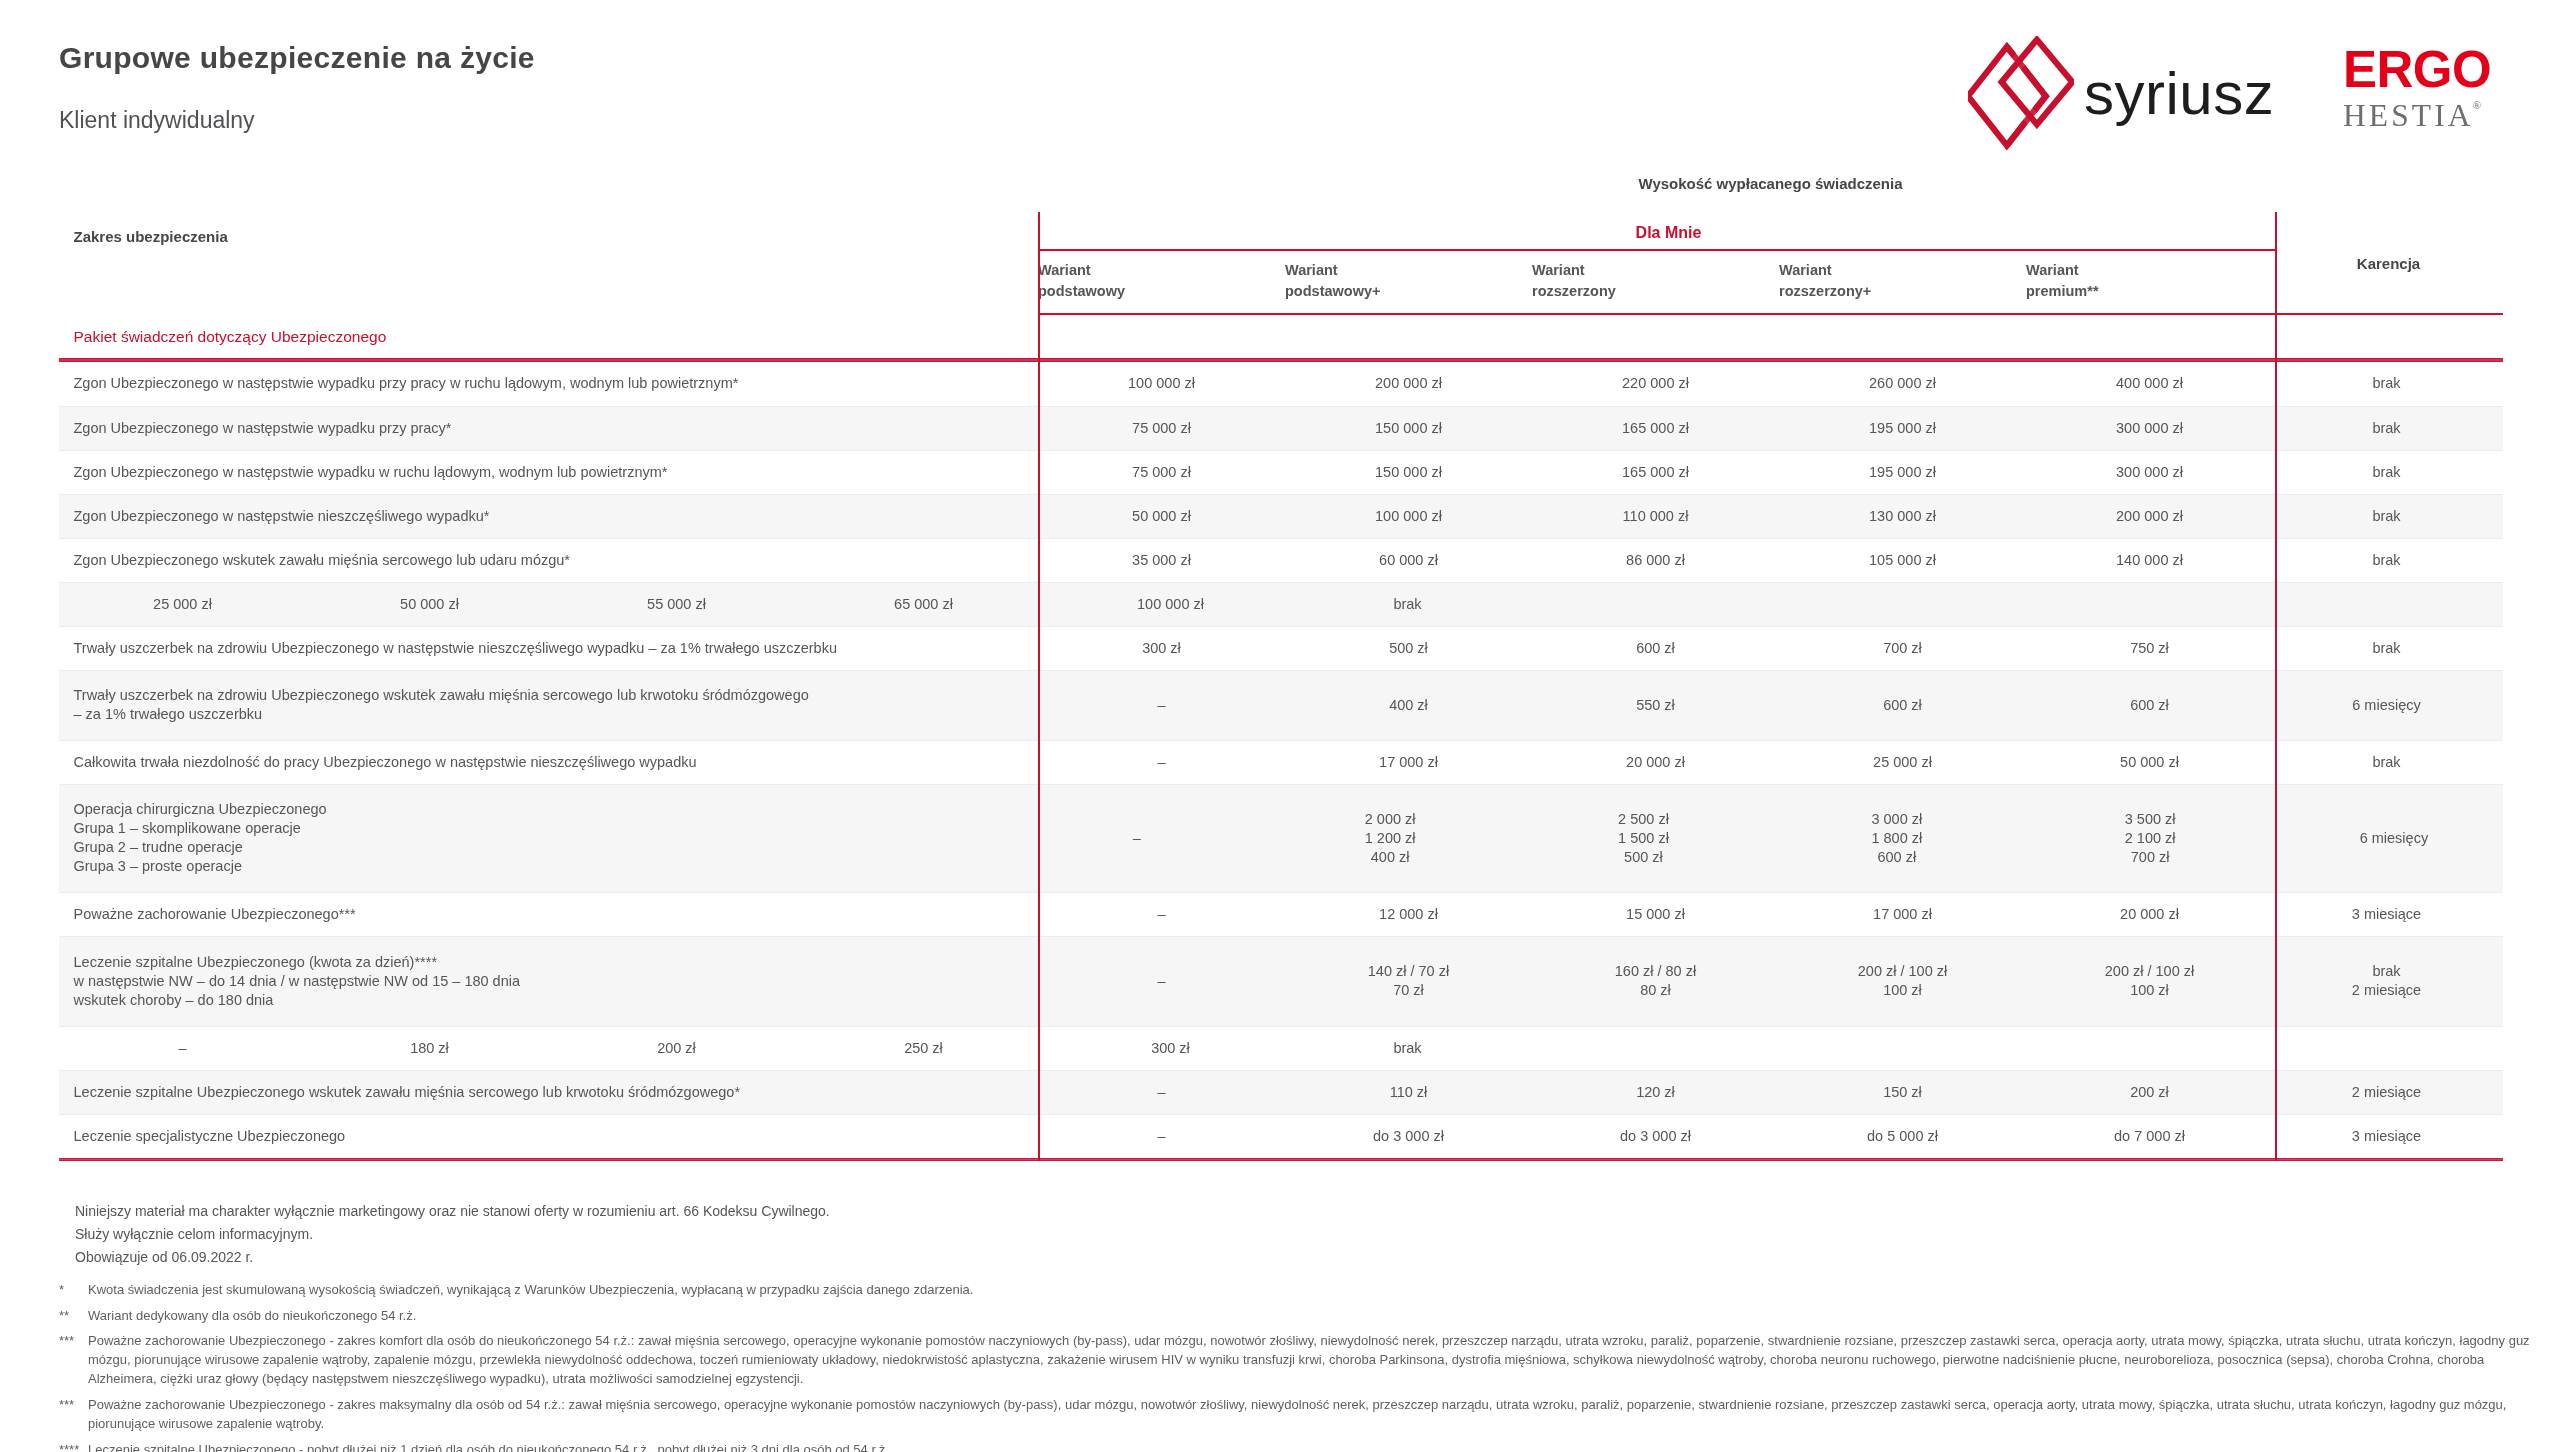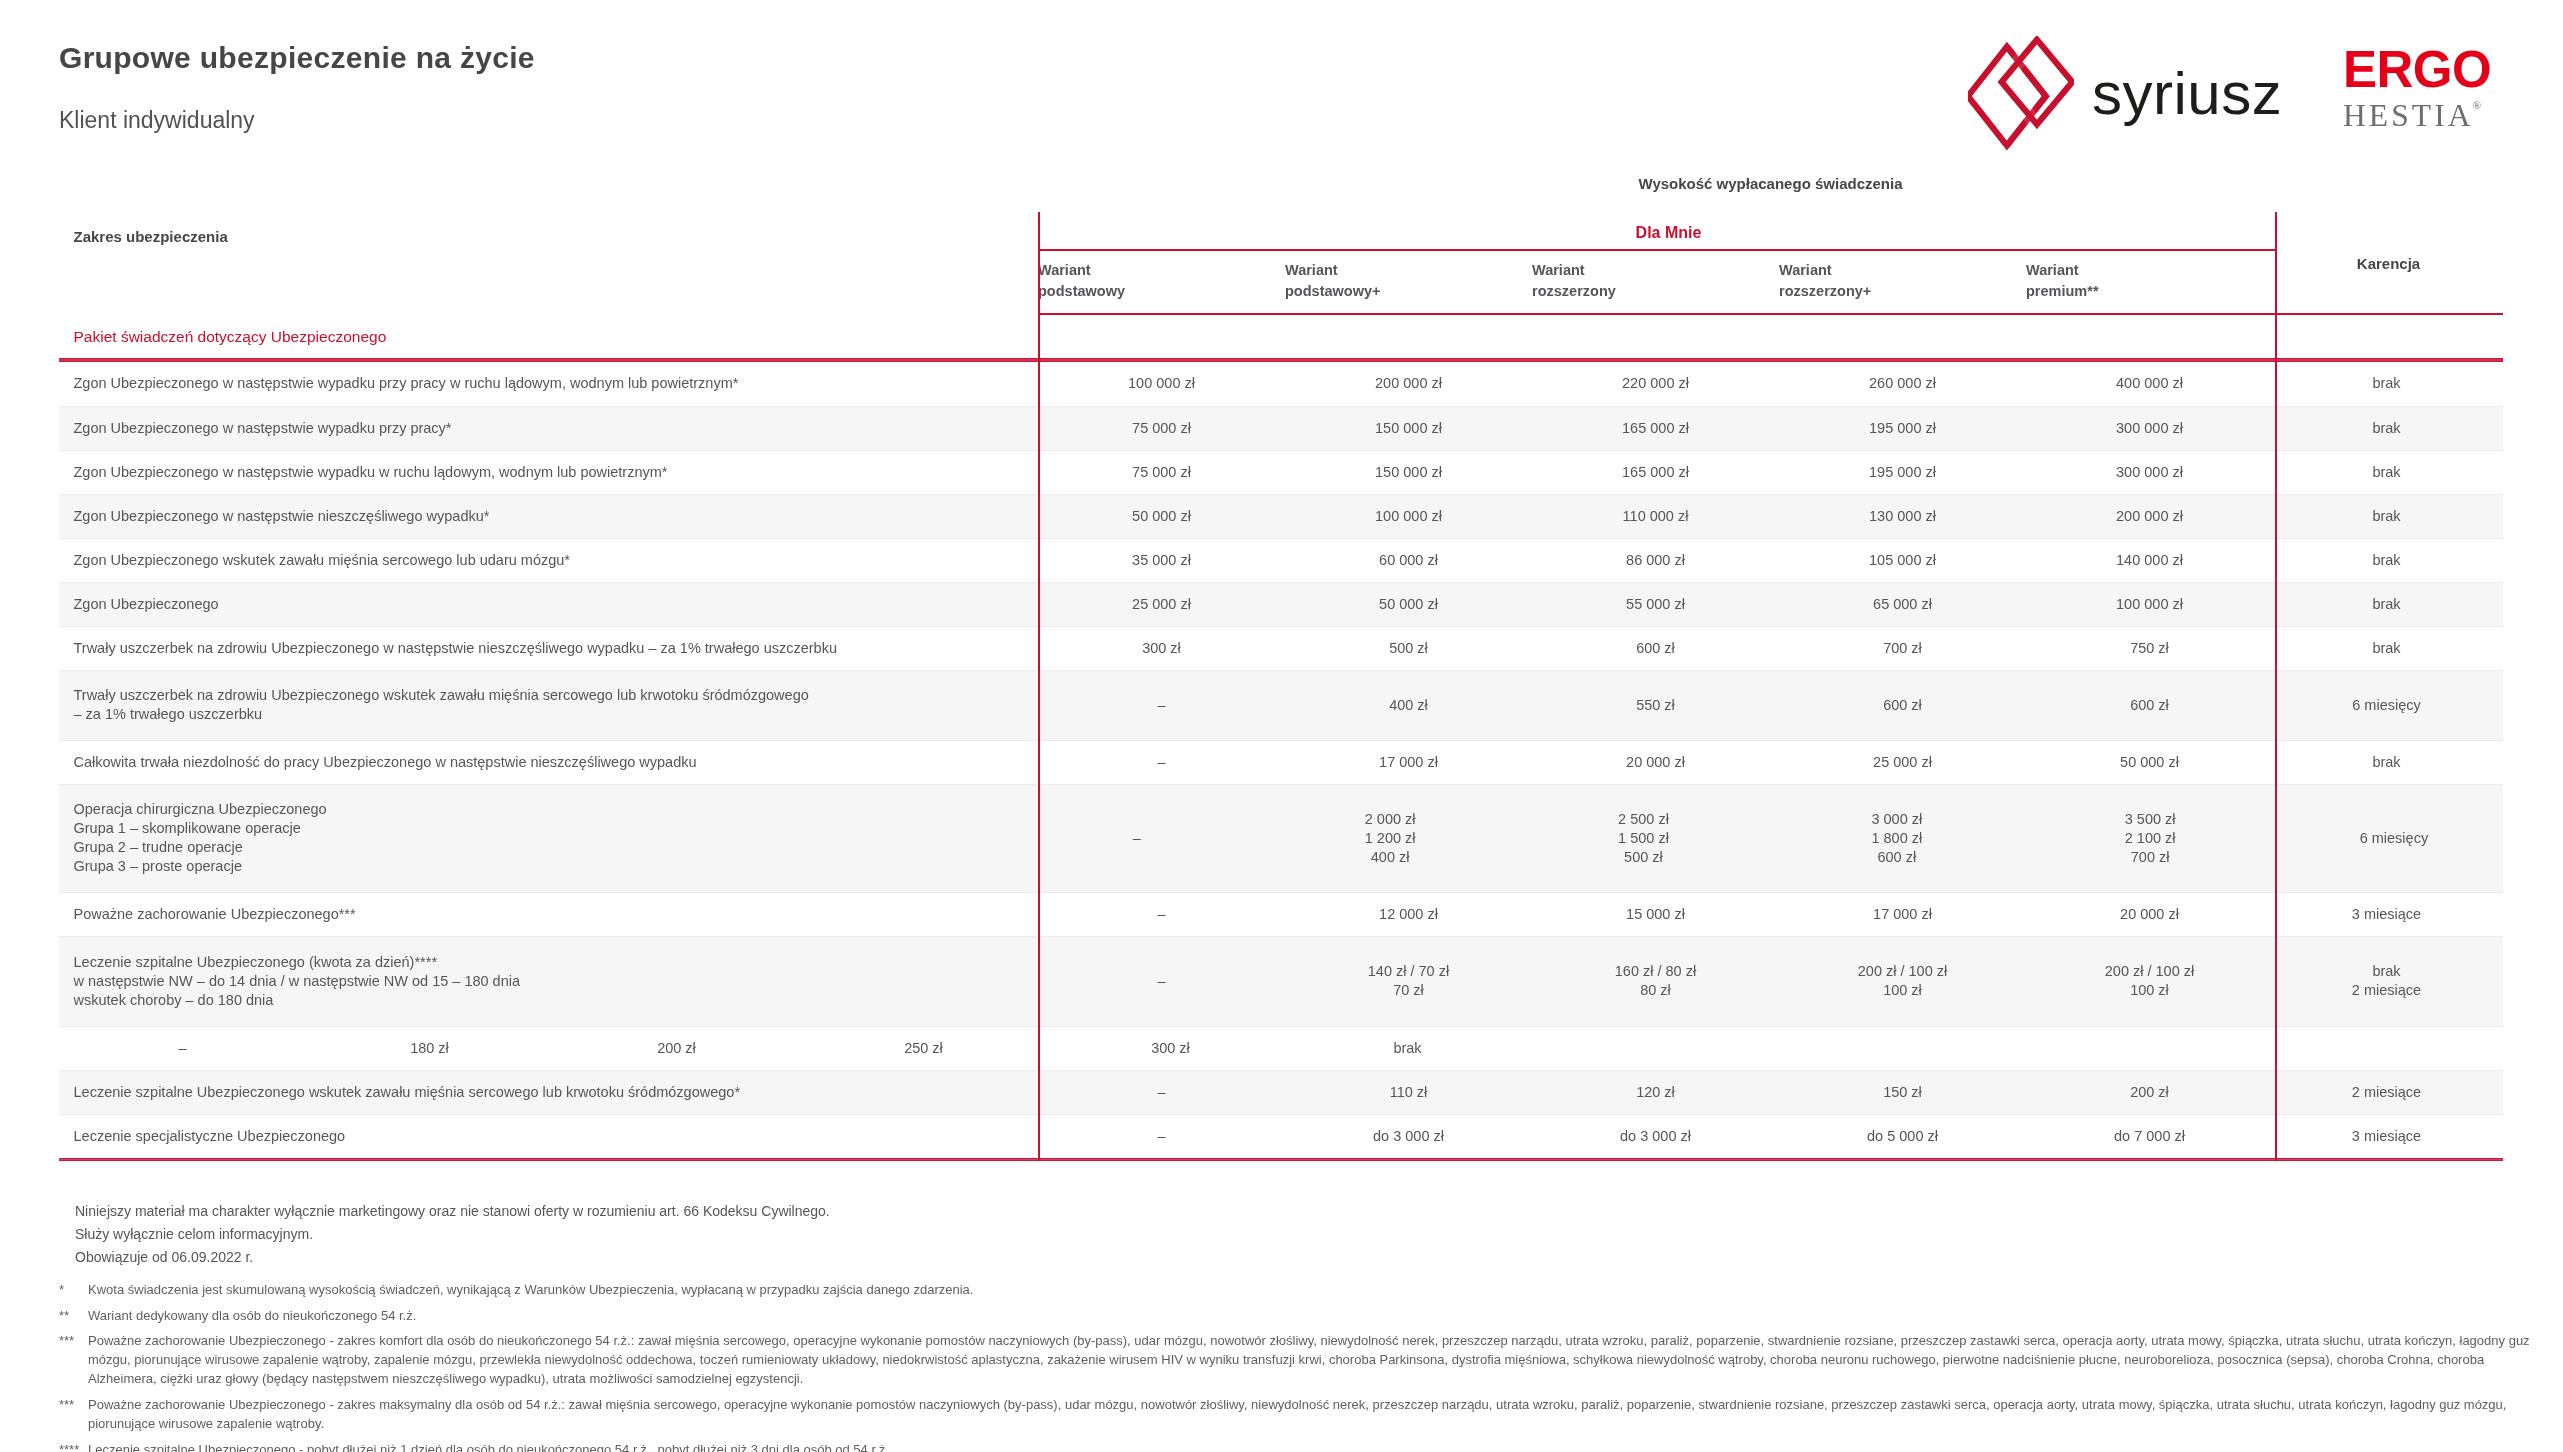--- a/index.html
+++ b/index.html
@@ -5,21 +5,21 @@
   * { box-sizing: border-box; margin: 0; padding: 0; }
   html,body { background:#ffffff; }
   body { width:2563px; height:1452px; position:relative; overflow:hidden;
          font-family:"Liberation Sans","DejaVu Sans",sans-serif; color:#55565A; }
   .page { position:absolute; inset:0; }
 
   
   .title { position:absolute; left:59px; top:41px; font-size:30px; font-weight:bold; color:#454648; letter-spacing:0.3px; }
   .subtitle { position:absolute; left:59px; top:107px; font-size:23px; font-weight:normal; color:#515255; }
 
-  .syriusz { position:absolute; left:1968px; top:36px; display:flex; align-items:center; gap:18px; }
+  .syriusz { position:absolute; left:1968px; top:36px; display:flex; align-items:center; gap:10px; }
   .syriusz svg { width:106px; height:115px; display:block; }
   .syriusz-text { font-size:60px; color:#1D1D1B; letter-spacing:0.5px; }
 
   .ergo { position:absolute; left:2343px; top:44px; width:161px; }
   .ergo-top { font-size:51px; font-weight:bold; letter-spacing:-0.5px; color:#E30018; line-height:52px; }
   .ergo-bottom { font-family:"Liberation Serif","DejaVu Serif",serif; font-size:31.5px; letter-spacing:3.1px;
                  color:#6D6E71; line-height:36px; position:relative; margin-top:2.1px; white-space:nowrap; }
   .reg { font-size:11.4px; position:relative; top:-17.6px; left:-1px; letter-spacing:0; }
 
   .benefit-header { position:absolute; left:1038px; top:175px; width:1465px; text-align:center;
@@ -152,21 +152,20 @@
         <div class="t-row h1">
           <div class="c-label">Zgon Ubezpieczonego wskutek zawału mięśnia sercowego lub udaru mózgu*</div>
           <div class="c-val">35 000 zł</div>
           <div class="c-val">60 000 zł</div>
           <div class="c-val">86 000 zł</div>
           <div class="c-val">105 000 zł</div>
           <div class="c-val">140 000 zł</div>
           <div class="c-kar">brak</div>
         </div>
         <div class="t-row h1">
-          <div class="c-label">Zgon Ubezpieczonego</div>
           <div class="c-val">25 000 zł</div>
           <div class="c-val">50 000 zł</div>
           <div class="c-val">55 000 zł</div>
           <div class="c-val">65 000 zł</div>
           <div class="c-val">100 000 zł</div>
           <div class="c-kar">brak</div>
         </div>
         <div class="t-row h1">
           <div class="c-label">Trwały uszczerbek na zdrowiu Ubezpieczonego w następstwie nieszczęśliwego wypadku – za 1% trwałego uszczerbku</div>
           <div class="c-val">300 zł</div>

